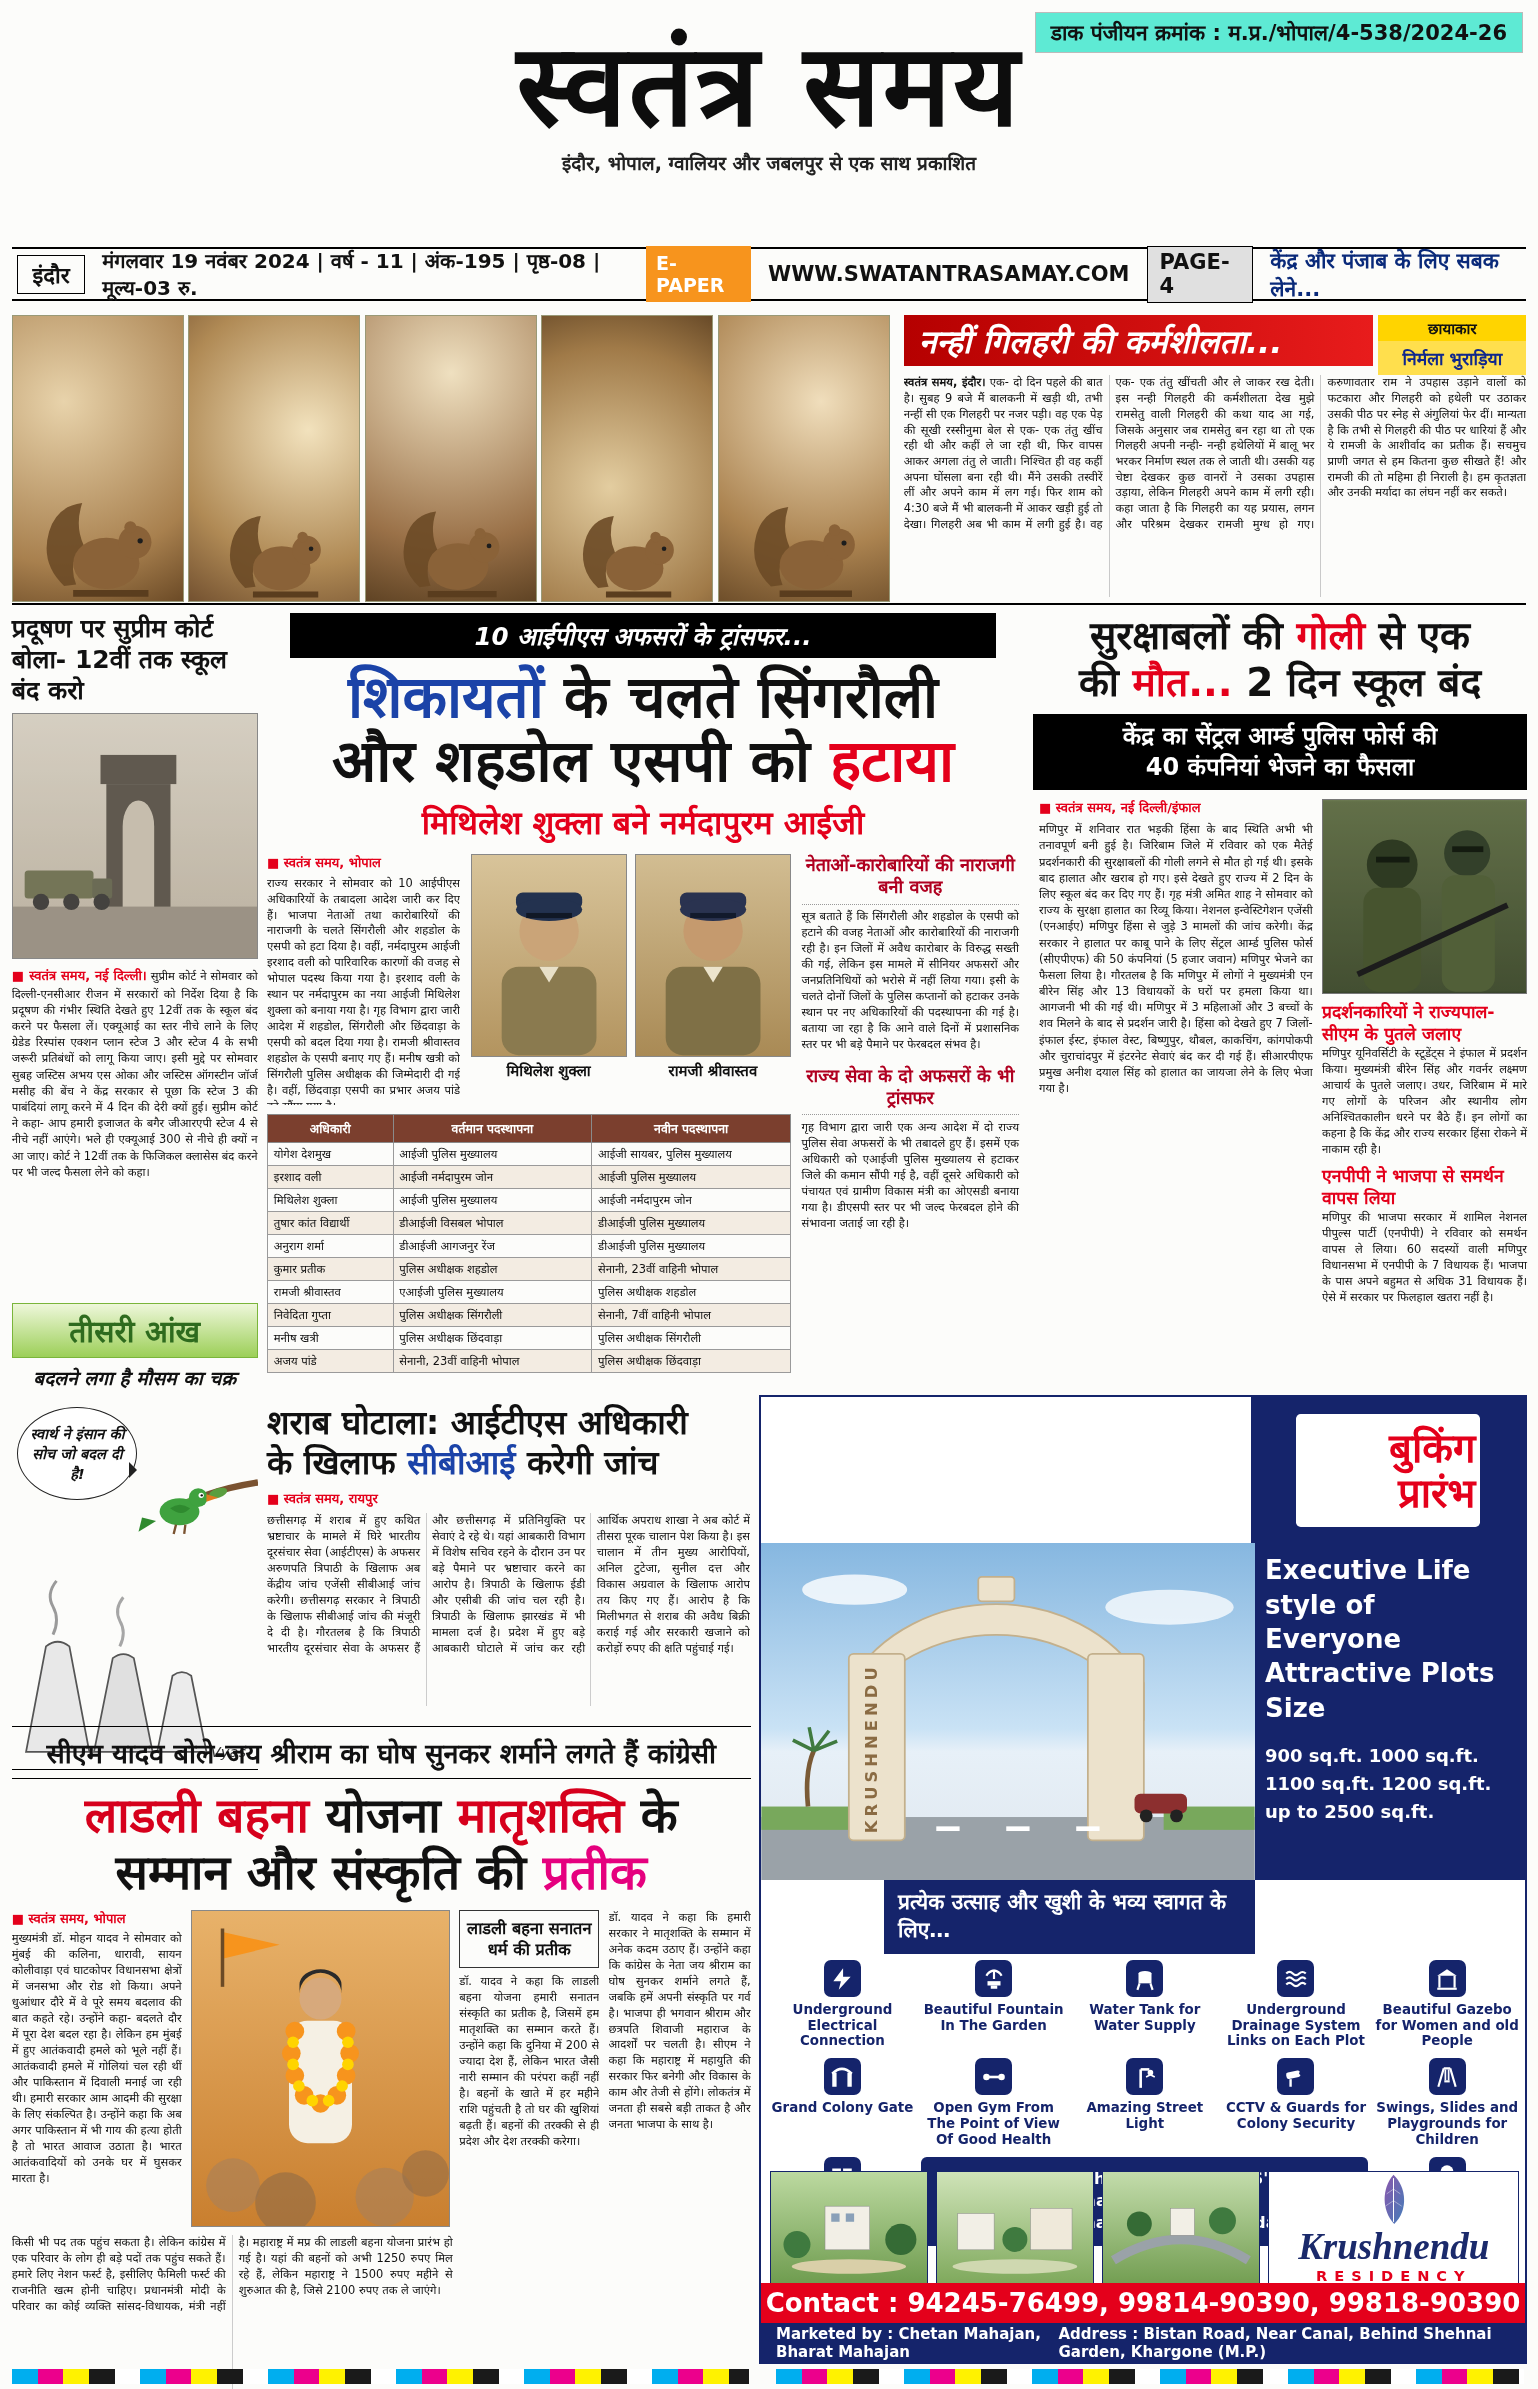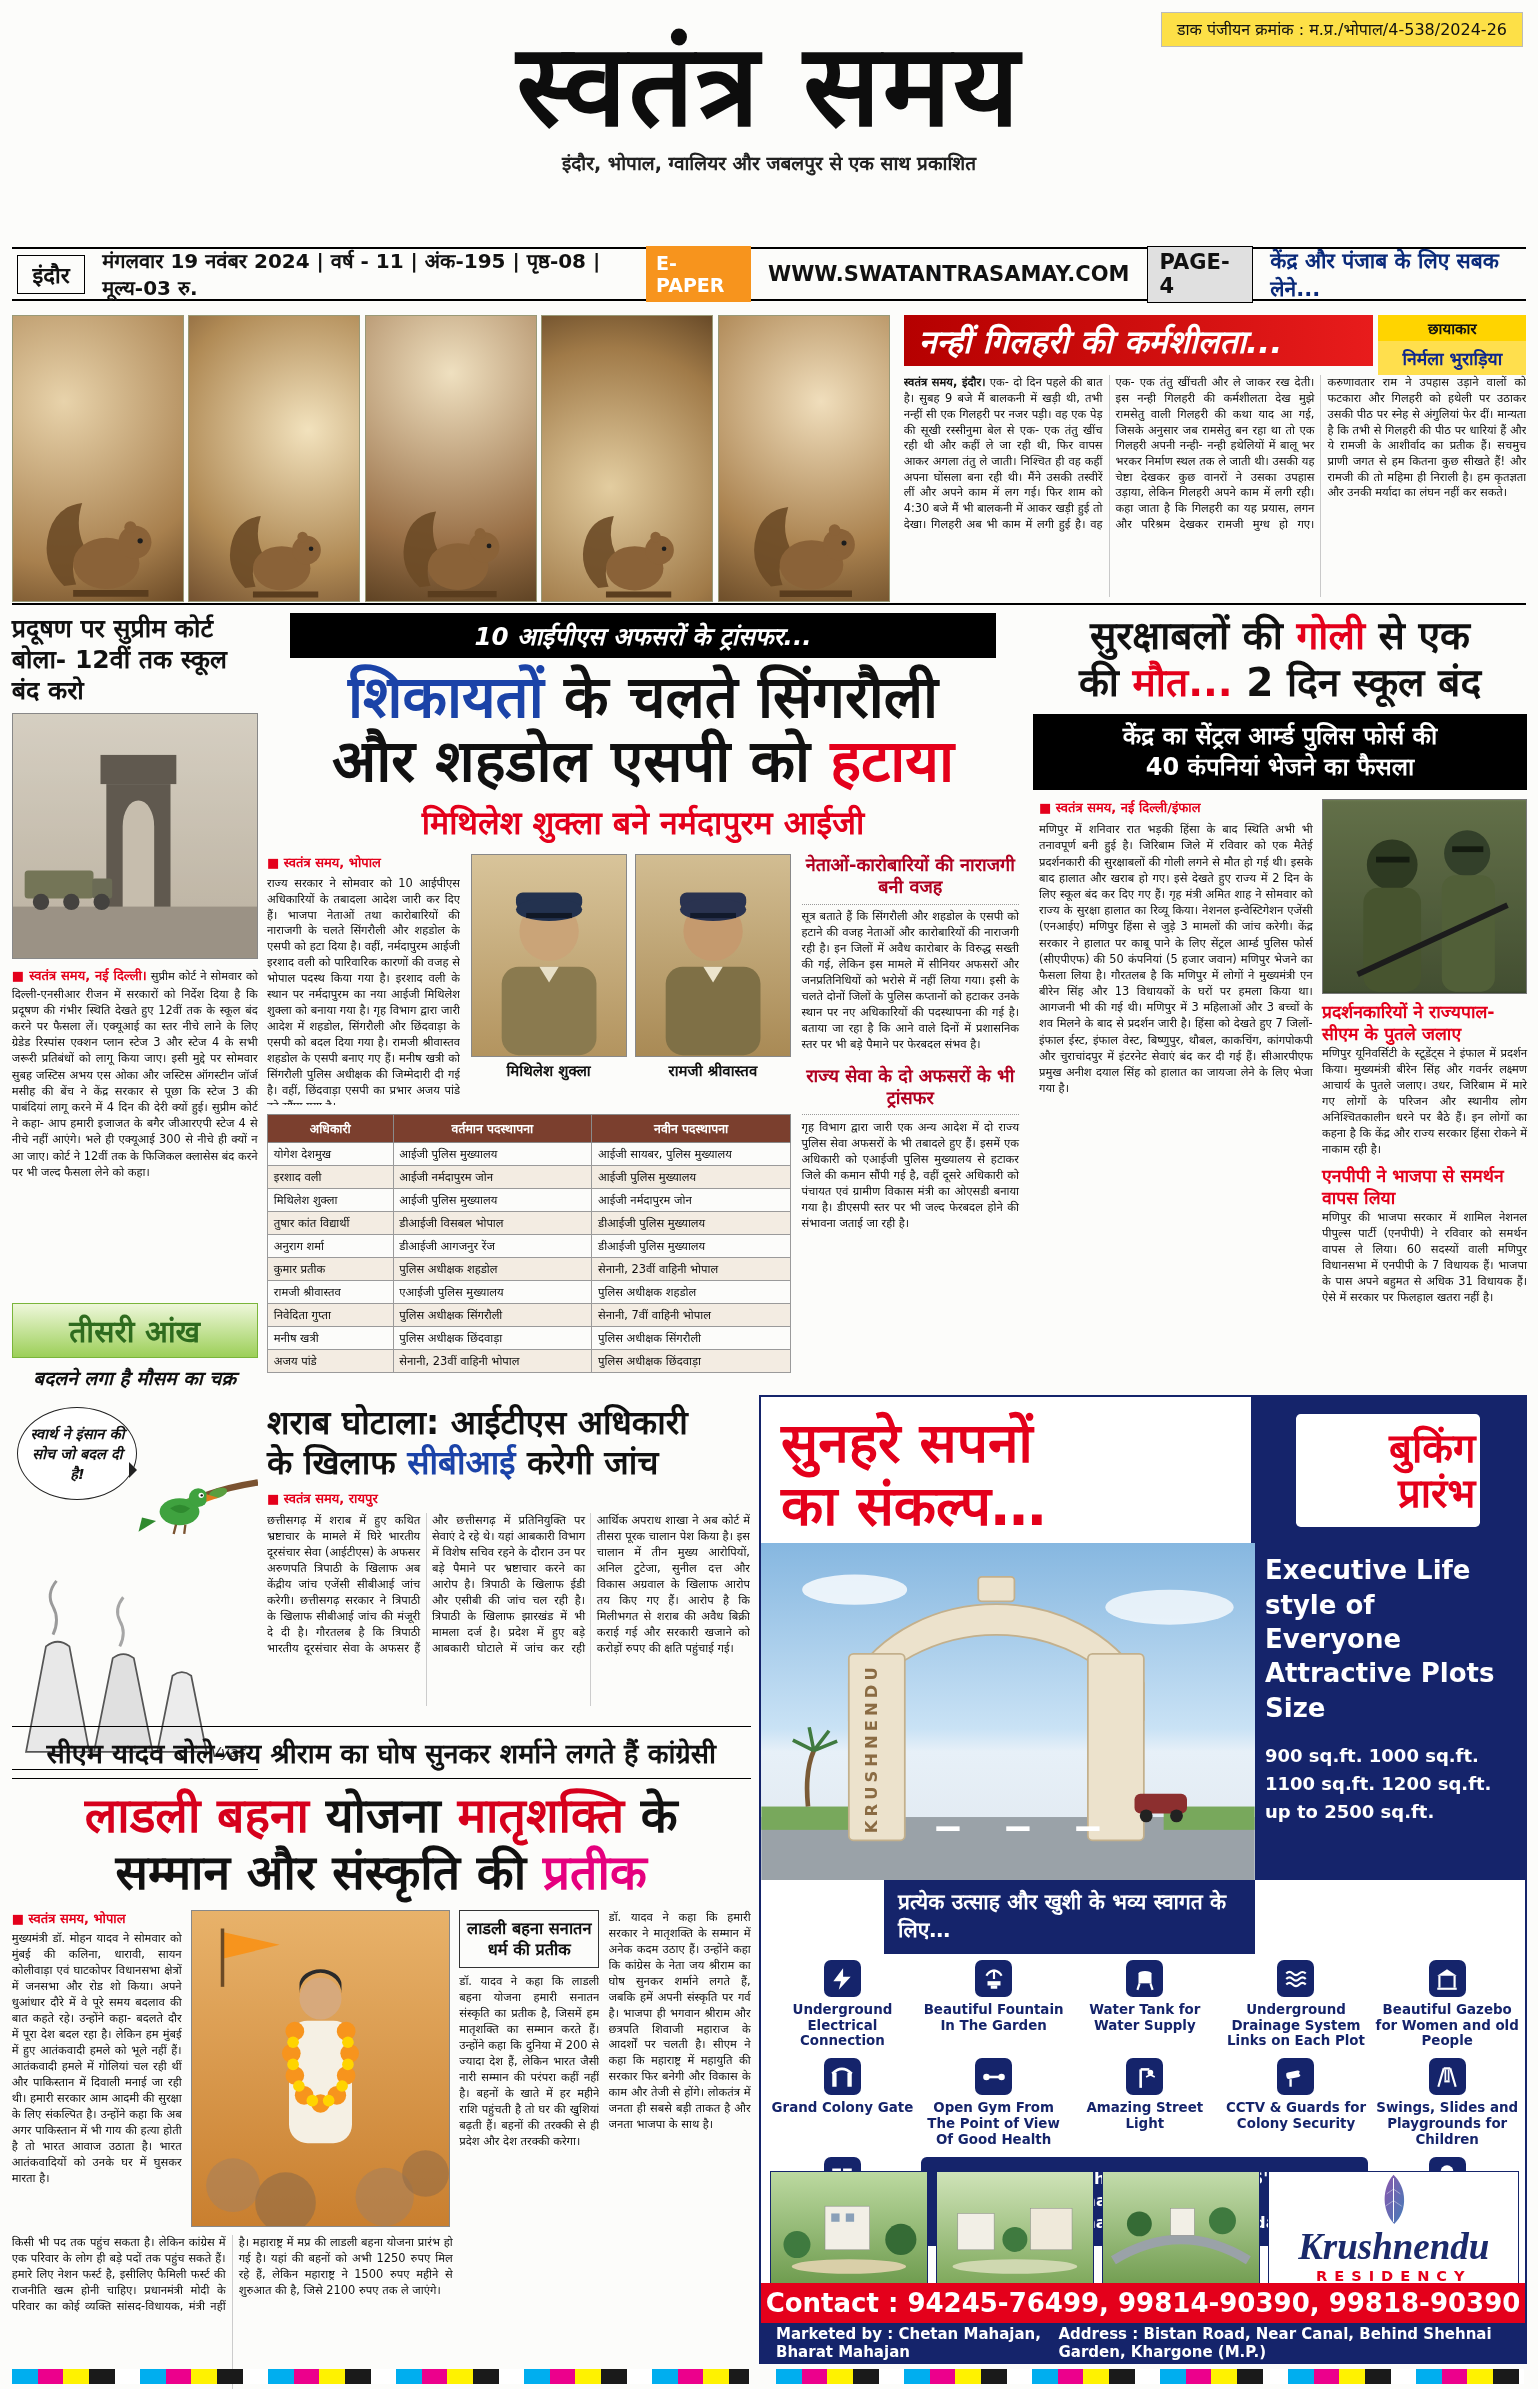--- a/index.html
+++ b/index.html
@@ -4,21 +4,21 @@
 <style>
   html,body{margin:0;padding:0;background:#888;}
   .page{position:relative;width:1538px;height:2389px;background:#fcfcfa;overflow:hidden;
         font-family:"DejaVu Sans","Liberation Sans",sans-serif;color:#111;}
   .abs{position:absolute;}
   .just{text-align:justify;}
   .hide-ovf{overflow:hidden;}
   .blue{color:#1b43a8;} .red{color:#e4001b;} .crimson{color:#d6001c;} .magenta{color:#e5007e;}
 
   
-  .reg{top:11.7px;right:15px;background:#fde047;padding:5.8px 15px;font-size:16px;font-weight:normal;border:0.6px solid #bbb;}
+  .reg{top:11.7px;right:15px;background:#5eead4;padding:5.8px 15px;font-size:21px;font-weight:bold;border:0.6px solid #bbb;}
   .masthead{top:28px;left:0;right:0;text-align:center;}
   .masthead .title{font-size:114px;font-weight:900;line-height:1.02;letter-spacing:2.3px;color:#0d0d0d;}
   .masthead .sub{margin-top:5.8px;font-size:19px;font-weight:bold;color:#222;}
   .infobar{top:247px;left:11.7px;right:11.7px;height:54px;border-top:2.9px solid #000;border-bottom:2.9px solid #000;
            display:flex;align-items:center;gap:17.5px;padding:0 5.8px;box-sizing:border-box;}
   .edition-box{border:1.8px solid #000;padding:3.5px 14px;font-weight:bold;font-size:22px;}
   .dateline{font-size:20px;font-weight:bold;}
   .epaper{background:#f7941d;color:#fff;font-weight:bold;font-size:19px;padding:5.8px 10.5px;}
   .website{font-size:21px;font-weight:bold;}
   .pagebox{border:1.8px solid #000;background:#e0e0e0;font-weight:bold;font-size:21px;padding:3.5px 11.7px;}
@@ -506,24 +506,20 @@
       <div class="ld-col3">
         <div class="ld-box-title">लाडली बहना सनातन धर्म की प्रतीक</div>
         <div class="ld-box-body just">डॉ. यादव ने कहा कि लाडली बहना योजना हमारी सनातन संस्कृति का प्रतीक है, जिसमें हम मातृशक्ति का सम्मान करते हैं। उन्होंने कहा कि दुनिया में 200 से ज्यादा देश हैं, लेकिन भारत जैसी नारी सम्मान की परंपरा कहीं नहीं है। बहनों के खाते में हर महीने राशि पहुंचती है तो घर की खुशियां बढ़ती हैं। बहनों की तरक्की से ही प्रदेश और देश तरक्की करेगा।</div>
       </div>
       <div class="ld-col4 just">डॉ. यादव ने कहा कि हमारी सरकार ने मातृशक्ति के सम्मान में अनेक कदम उठाए हैं। उन्होंने कहा कि कांग्रेस के नेता जय श्रीराम का घोष सुनकर शर्माने लगते हैं, जबकि हमें अपनी संस्कृति पर गर्व है। भाजपा ही भगवान श्रीराम और छत्रपति शिवाजी महाराज के आदर्शों पर चलती है। सीएम ने कहा कि महाराष्ट्र में महायुति की सरकार फिर बनेगी और विकास के काम और तेजी से होंगे। लोकतंत्र में जनता ही सबसे बड़ी ताकत है और जनता भाजपा के साथ है।</div>
     </div>
     <div class="ld-bottom just hide-ovf">किसी भी पद तक पहुंच सकता है। लेकिन कांग्रेस में एक परिवार के लोग ही बड़े पदों तक पहुंच सकते हैं। हमारे लिए नेशन फर्स्ट है, इसीलिए फैमिली फर्स्ट की राजनीति खत्म होनी चाहिए। प्रधानमंत्री मोदी के परिवार का कोई व्यक्ति सांसद-विधायक, मंत्री नहीं है। महाराष्ट्र में मप्र की लाडली बहना योजना प्रारंभ हो गई है। यहां की बहनों को अभी 1250 रुपए मिल रहे हैं, लेकिन महाराष्ट्र ने 1500 रुपए महीने से शुरुआत की है, जिसे 2100 रुपए तक ले जाएंगे।</div>
   </div>
 
   <div class="abs ad">
-    <div class="ad-title">
-      <div>सुनहरे सपनों</div>
-      <div>का संकल्प…</div>
-    </div>
     <div class="ad-panel">
       <div class="ad-booking">
         <div>बुकिंग</div>
         <div>प्रारंभ</div>
       </div>
       <div class="ad-exec">Executive Life style of Everyone Attractive Plots Size</div>
       <div class="ad-sizes">
         <div>900 sq.ft. 1000 sq.ft.</div>
         <div>1100 sq.ft. 1200 sq.ft.</div>
         <div>up to 2500 sq.ft.</div>

